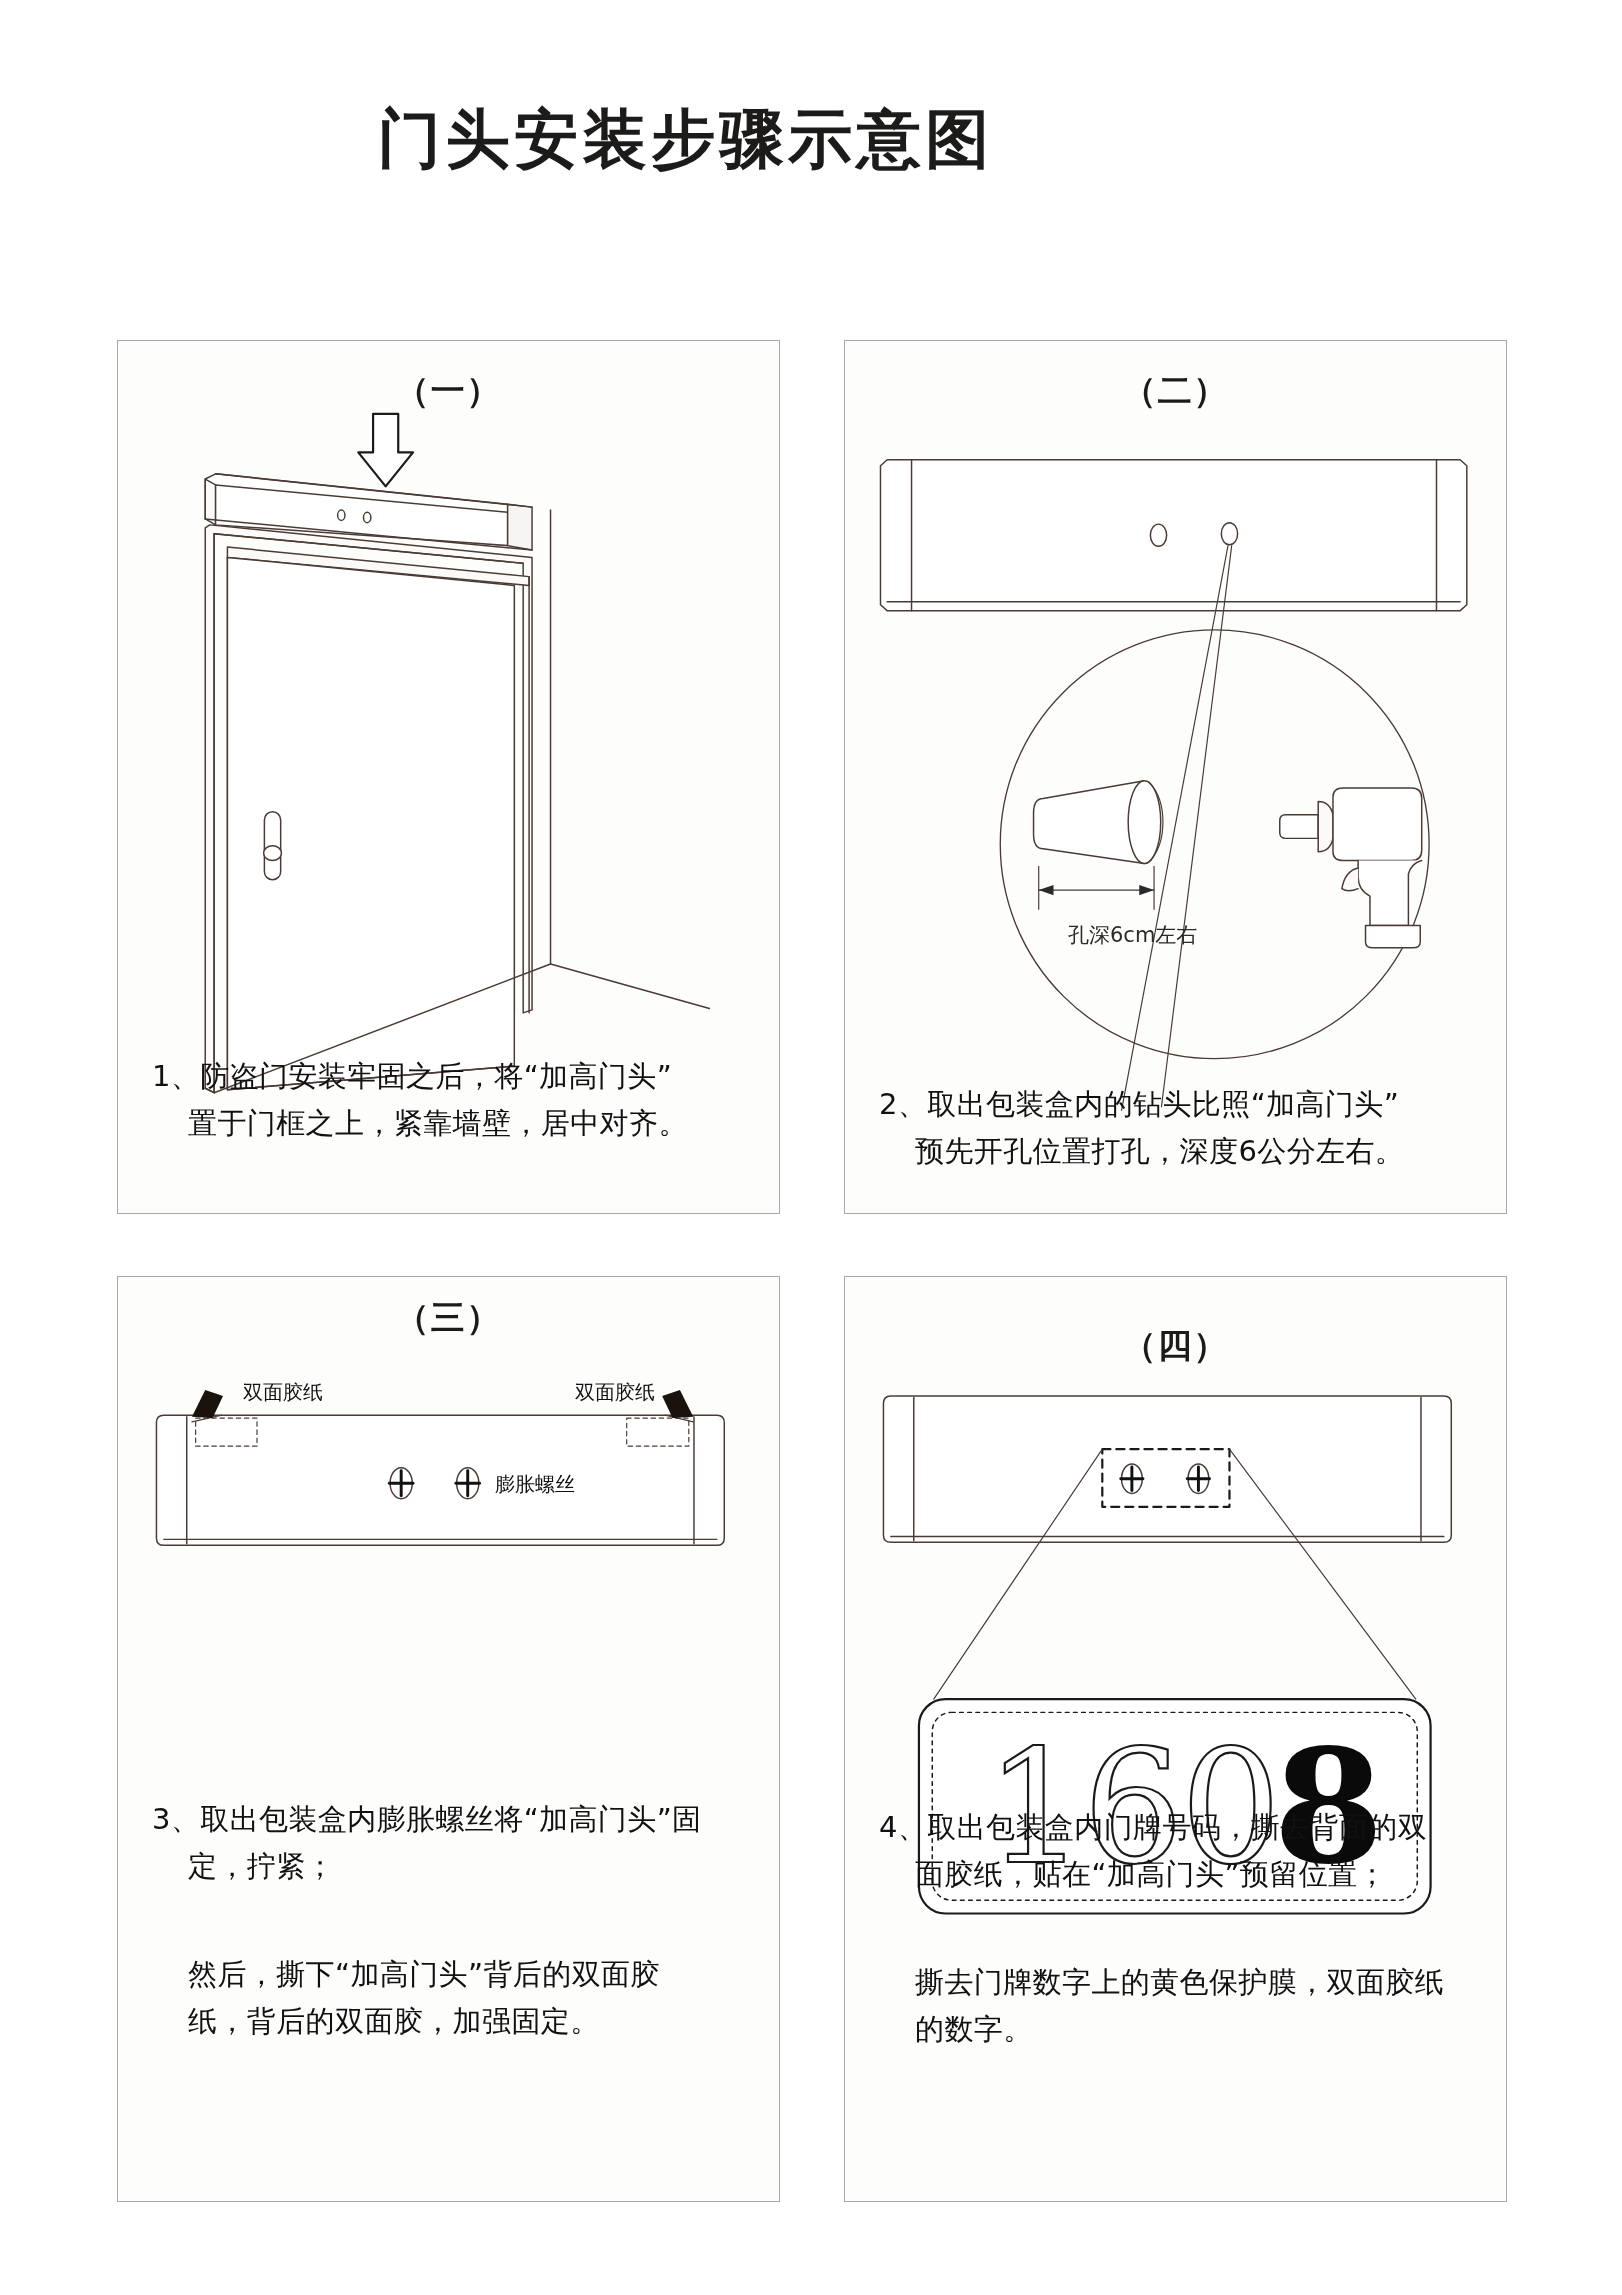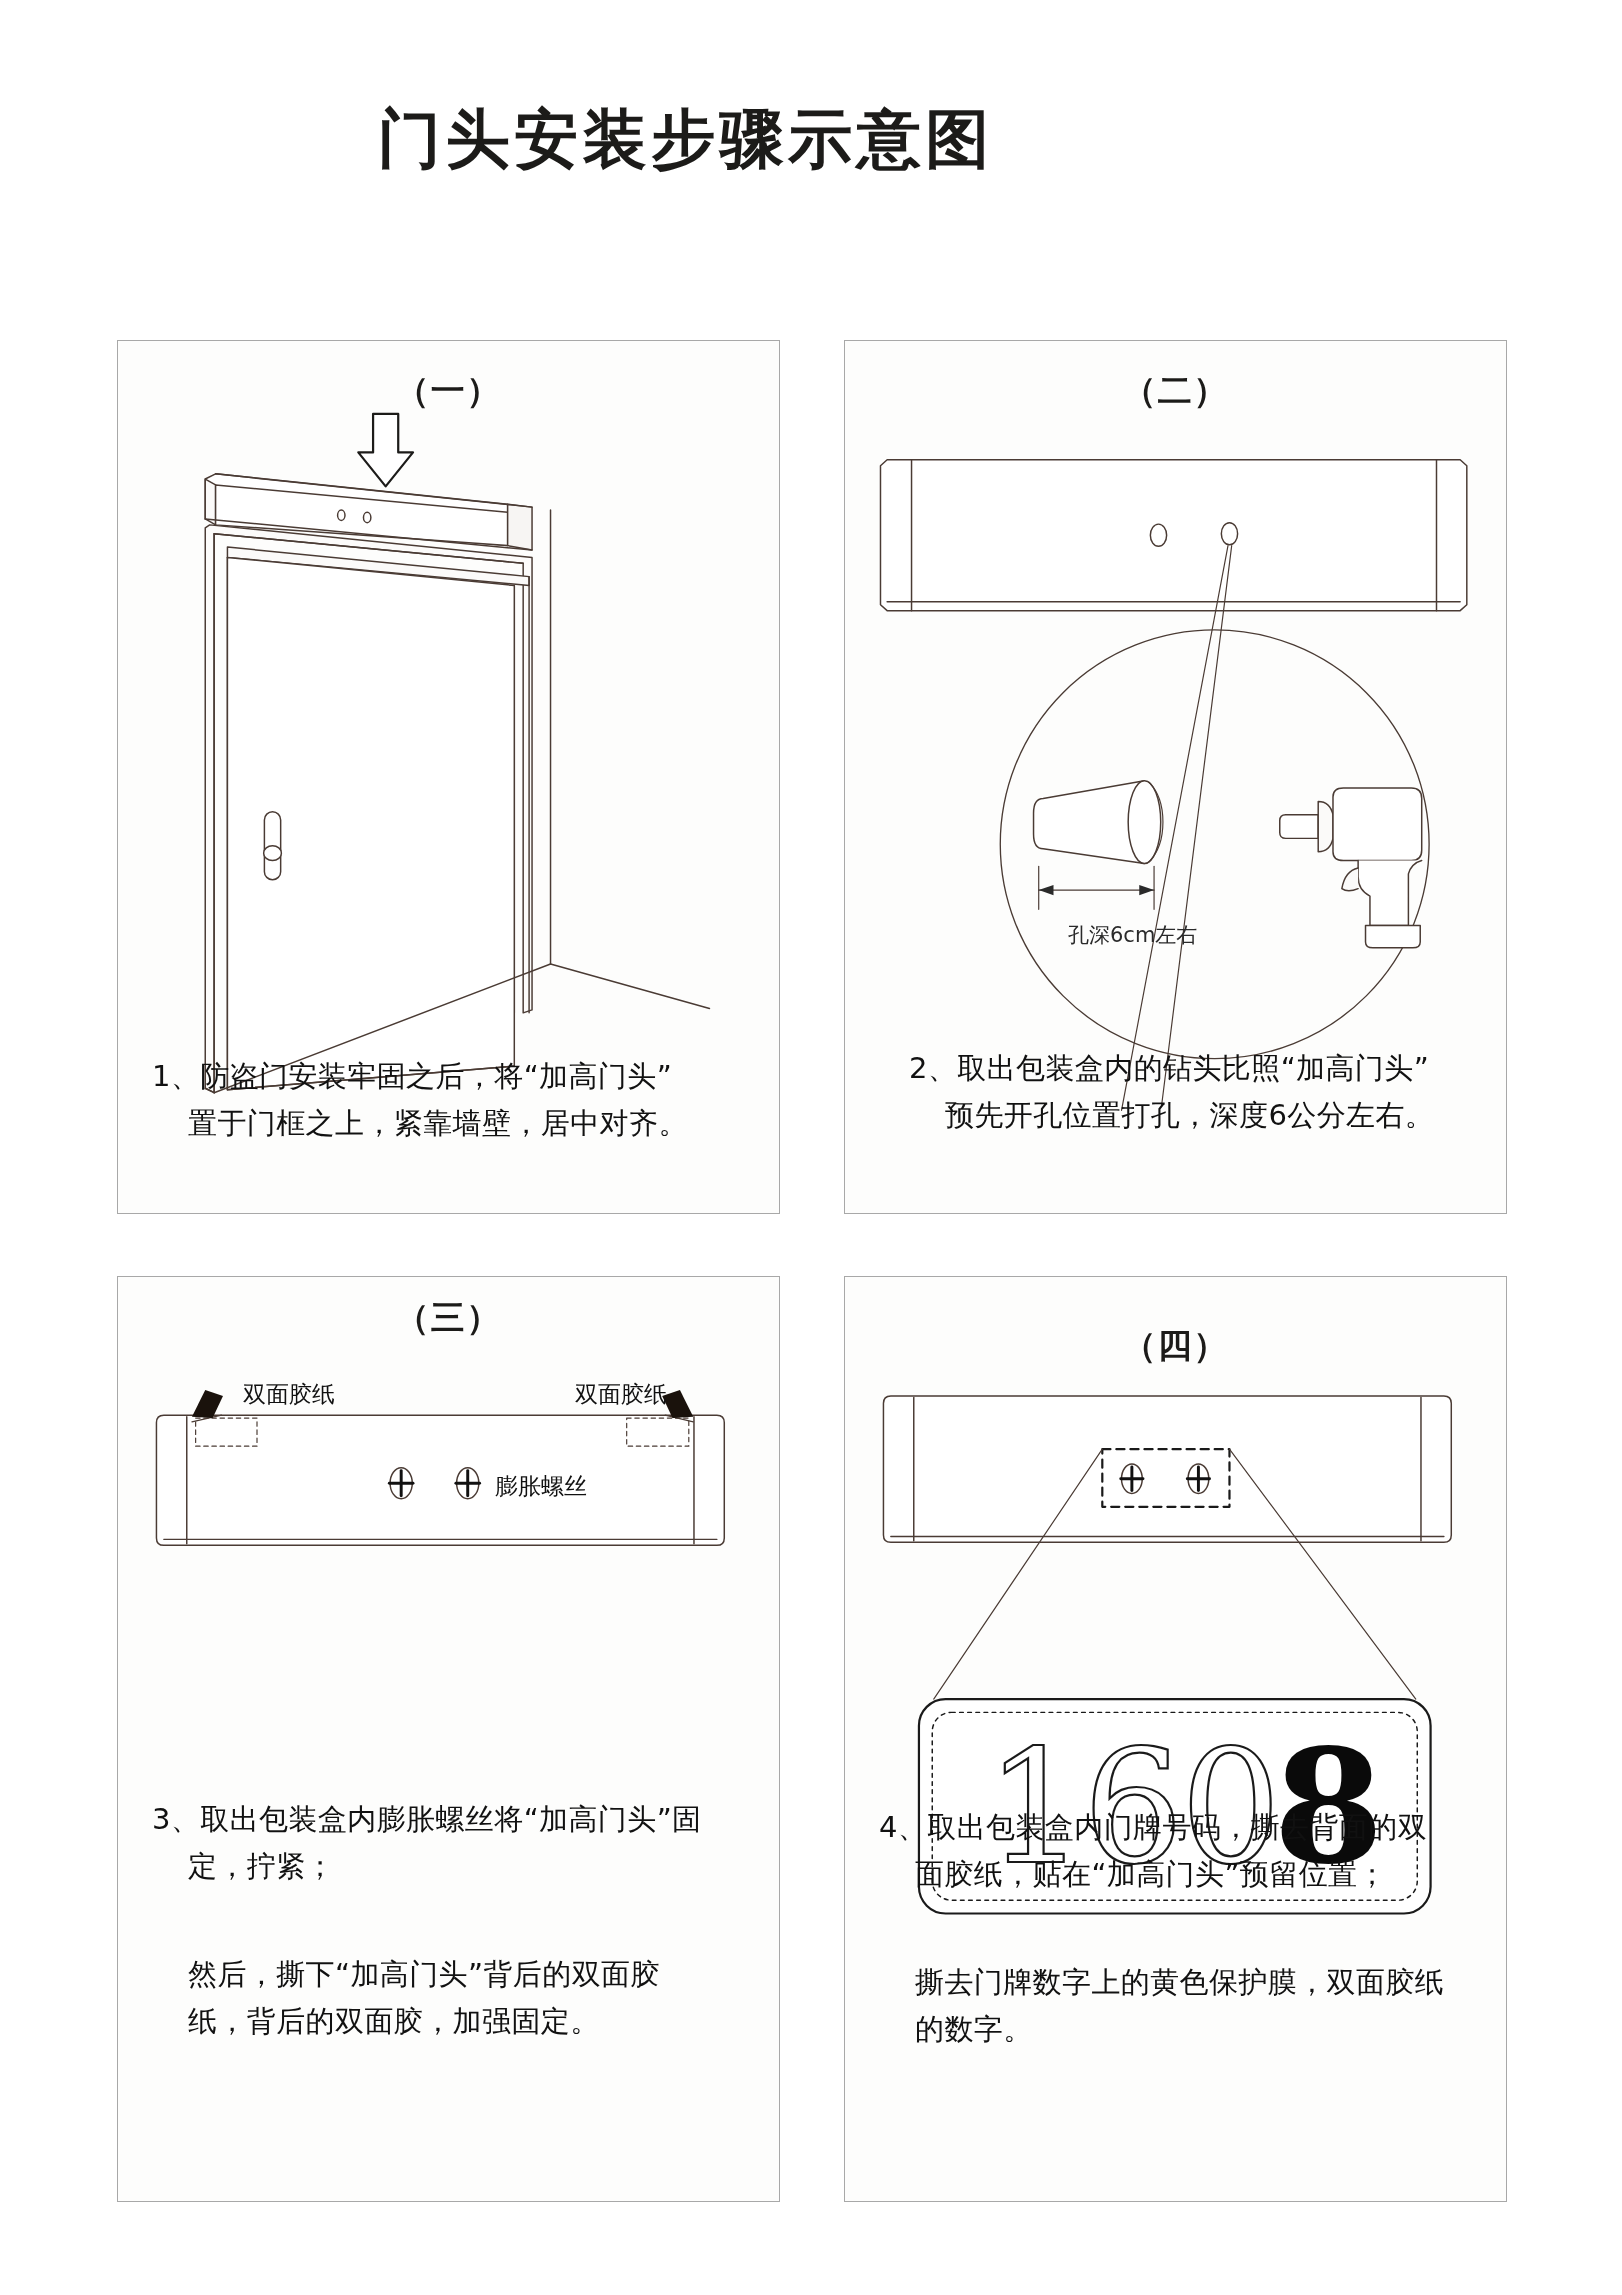--- a/index.html
+++ b/index.html
@@ -71,31 +71,31 @@
     position: absolute;
     left: 34px;
     width: 598px;
     font-size: 29px;
     line-height: 1.62;
     color: #111111;
     font-family: "DejaVu Sans", "Liberation Sans", sans-serif;
     letter-spacing: 0.4px;
   }
   #panel-1 .caption { top: 712px; }
-  #panel-2 .caption { top: 704px; margin-left: 30px; }
+  #panel-2 .caption { top: 740px; }
   #panel-3 .caption { top: 519px; }
   #panel-4 .caption { top: 527px; }
   .caption p { margin: 0; text-indent: 0; }
   .caption p.hang { padding-left: 36px; }
   .caption p.gap { margin-top: 61px; padding-left: 36px; }
 
   
   .fig-label {
     position: absolute;
-    font-size: 23px;
+    font-size: 20px;
     color: #111;
     white-space: nowrap;
     font-family: "DejaVu Sans", "Liberation Sans", sans-serif;
   }
   .fig-label.dim { font-size: 21px; color: #2a2a2a; }
 </style>
 </head>
 <body>
 
 <div class="page-title">门头安装步骤示意图</div>

